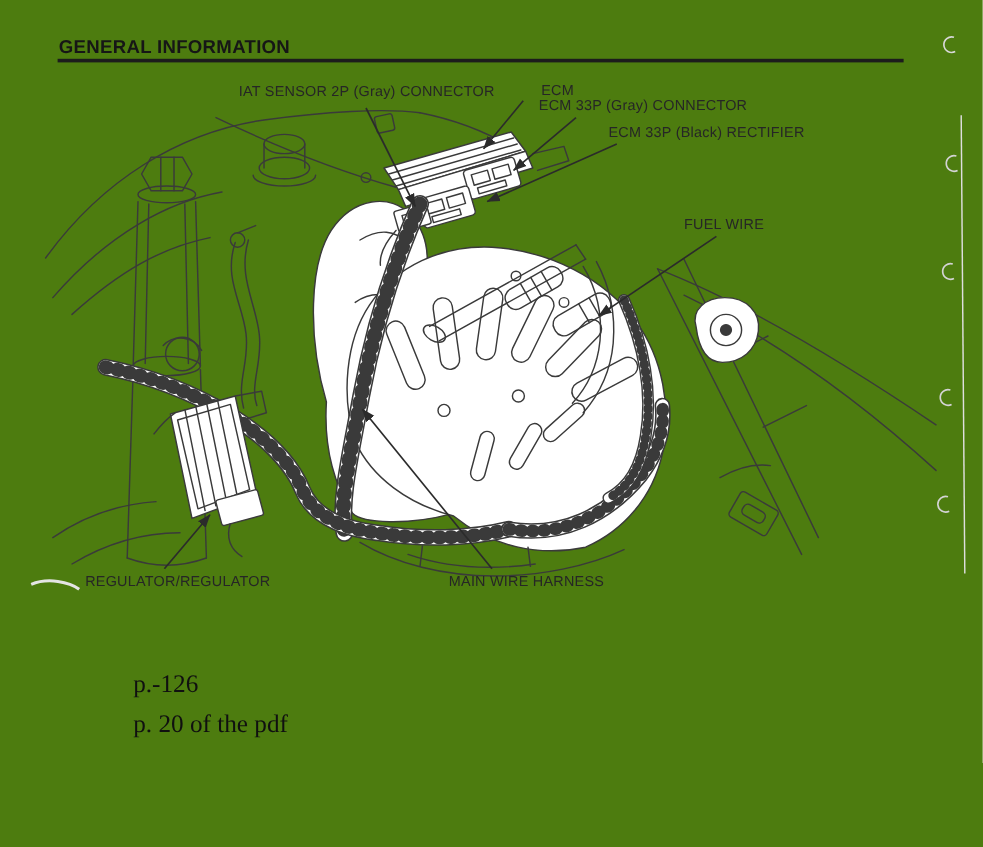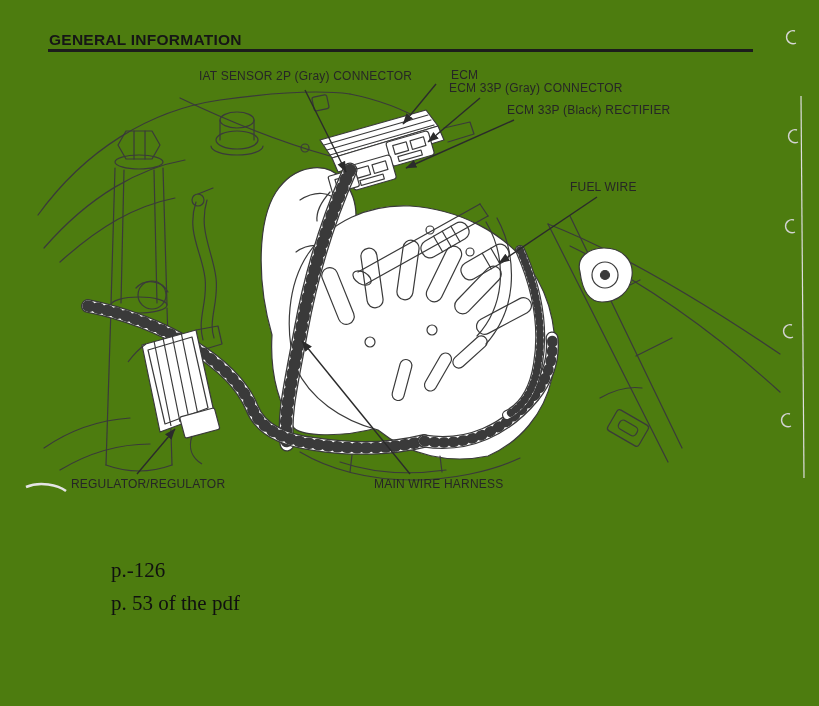--- a/index.html
+++ b/index.html
@@ -229,16 +229,16 @@
     <div class="lbl" style="left:451px;top:69px">ECM</div>
     <div class="lbl" style="left:449px;top:82px">ECM 33P (Gray) CONNECTOR</div>
     <div class="lbl" style="left:507px;top:104px">ECM 33P (Black) RECTIFIER</div>
     <div class="lbl" style="left:570px;top:181px">FUEL WIRE</div>
     <div class="lbl" style="left:71px;top:478px">REGULATOR/REGULATOR</div>
     <div class="lbl" style="left:374px;top:478px">MAIN WIRE HARNESS</div>
   </div>
 
   <div class="notes">
     <div>p.-126</div>
-    <div>p. 53 of the pdf</div>
+    <div>p. 20 of the pdf</div>
   </div>
 
 </div>
 
 </body></html>

